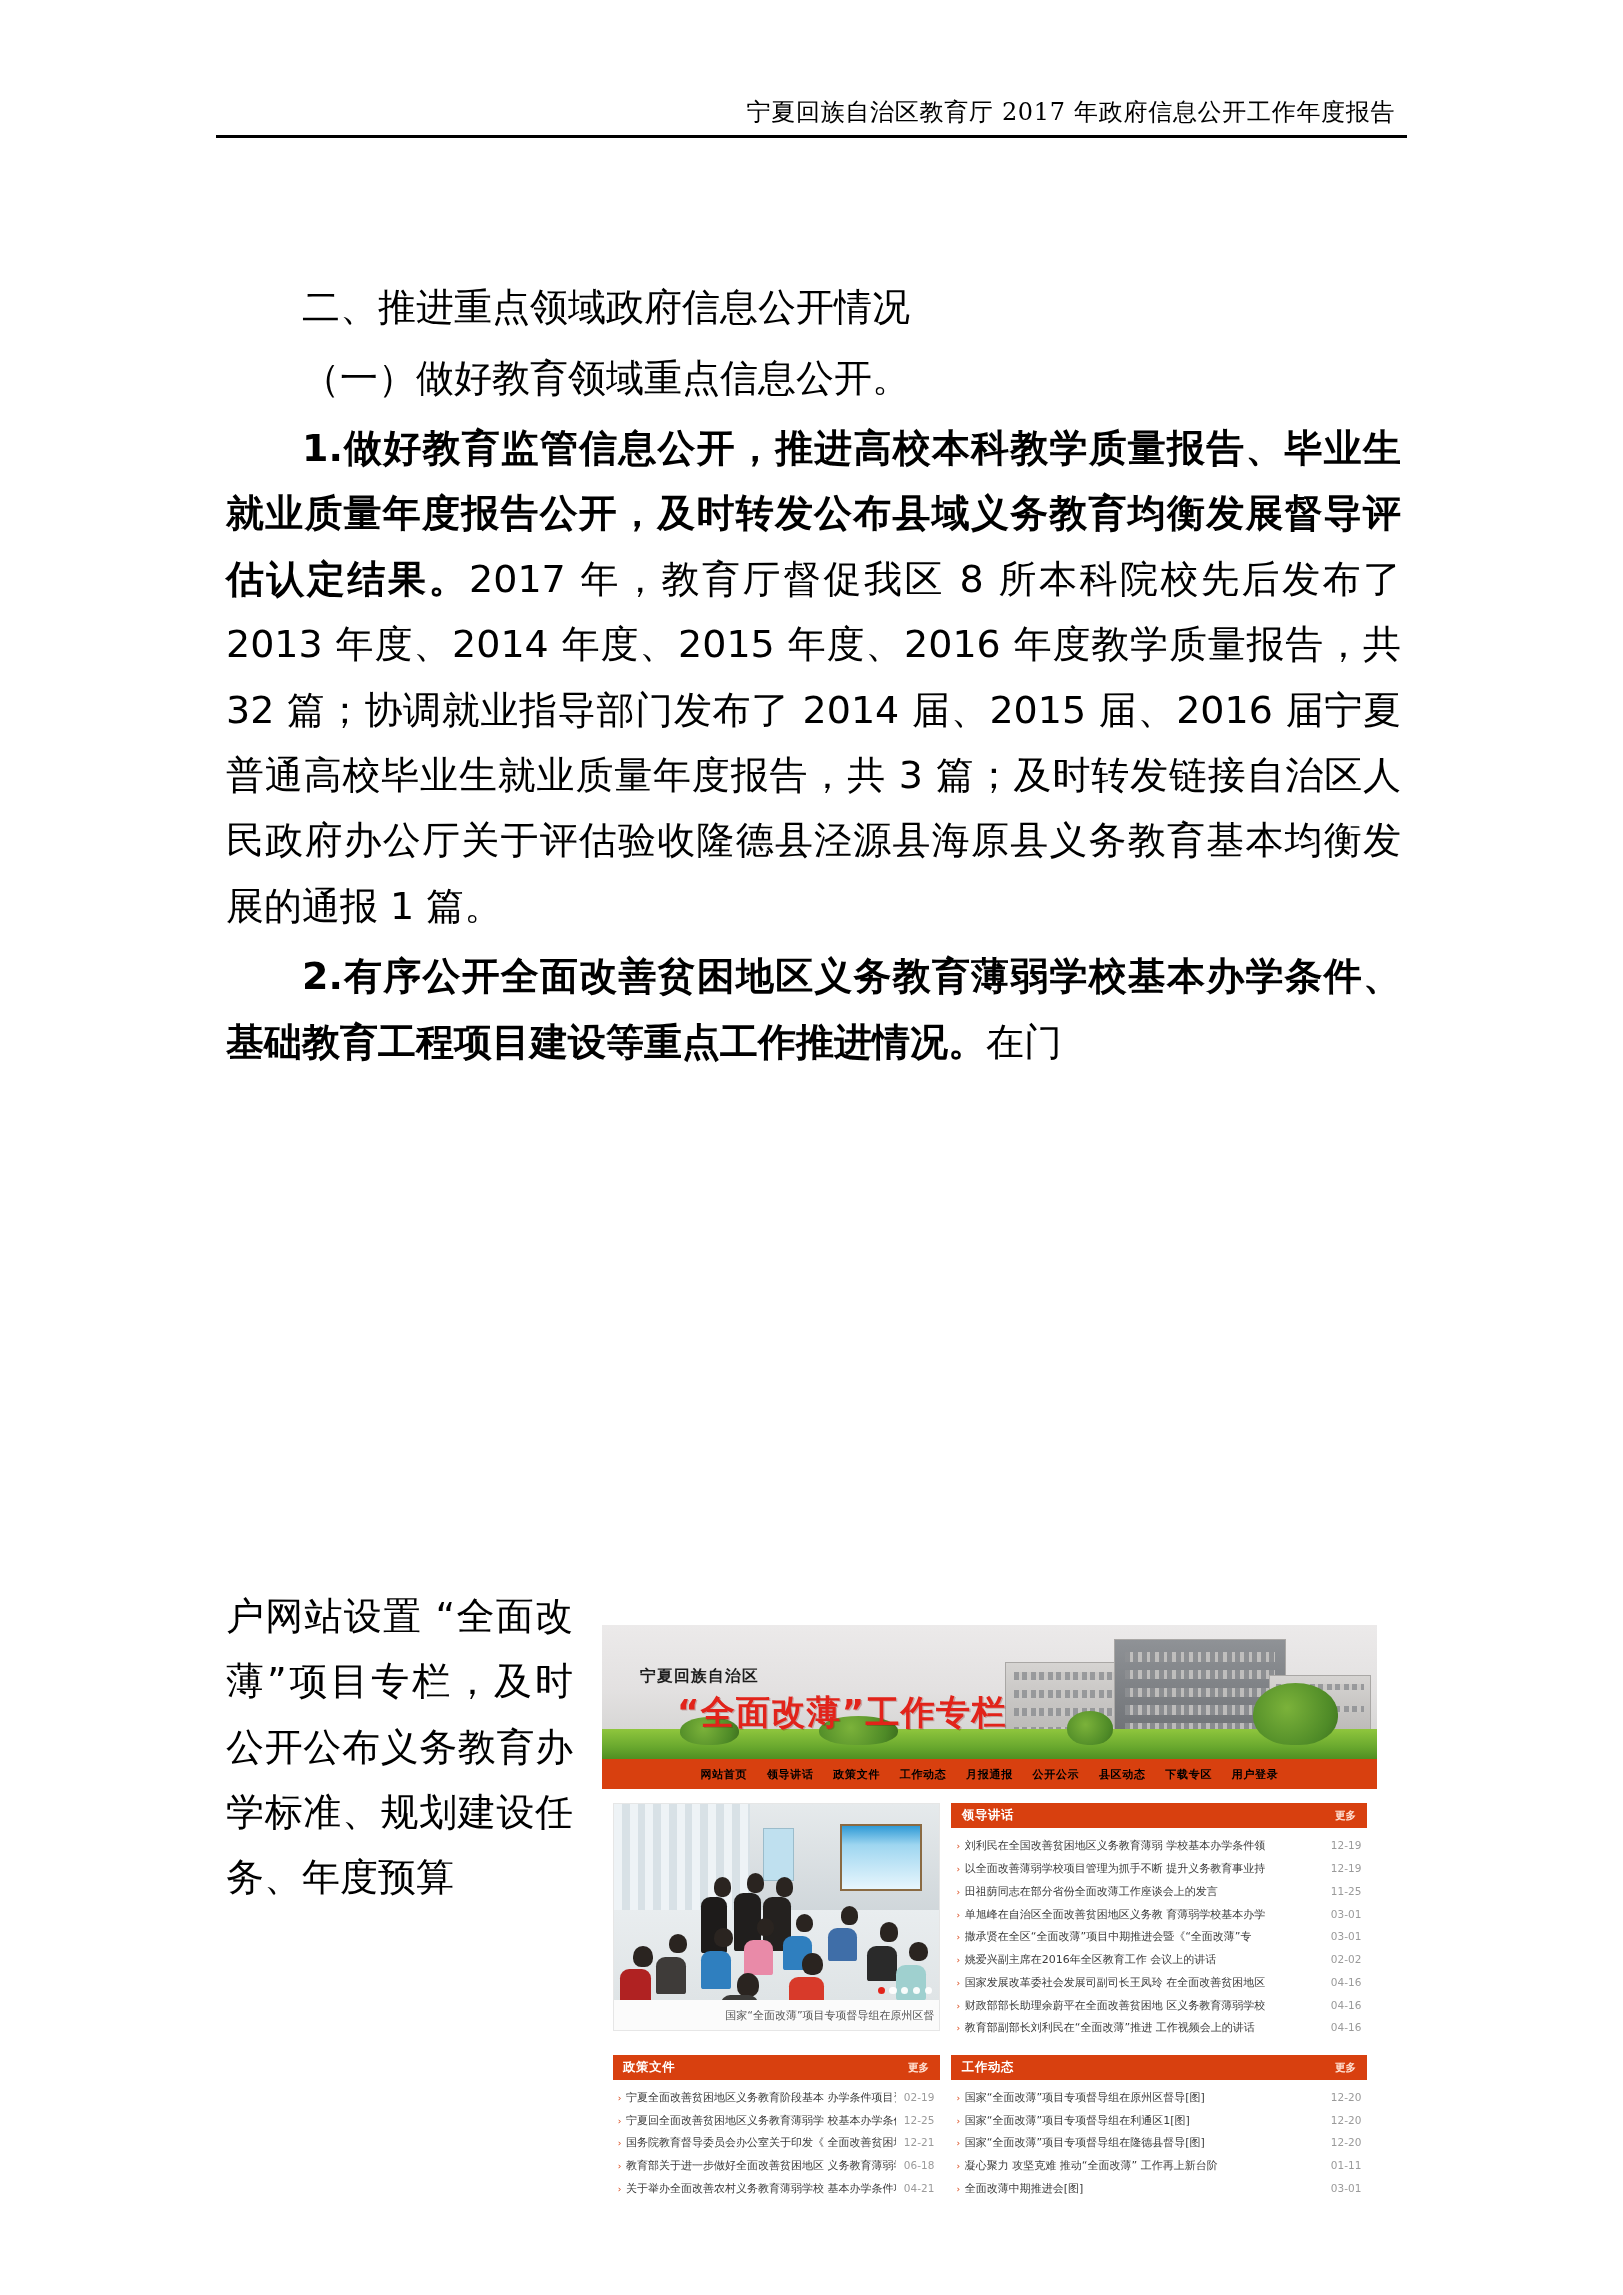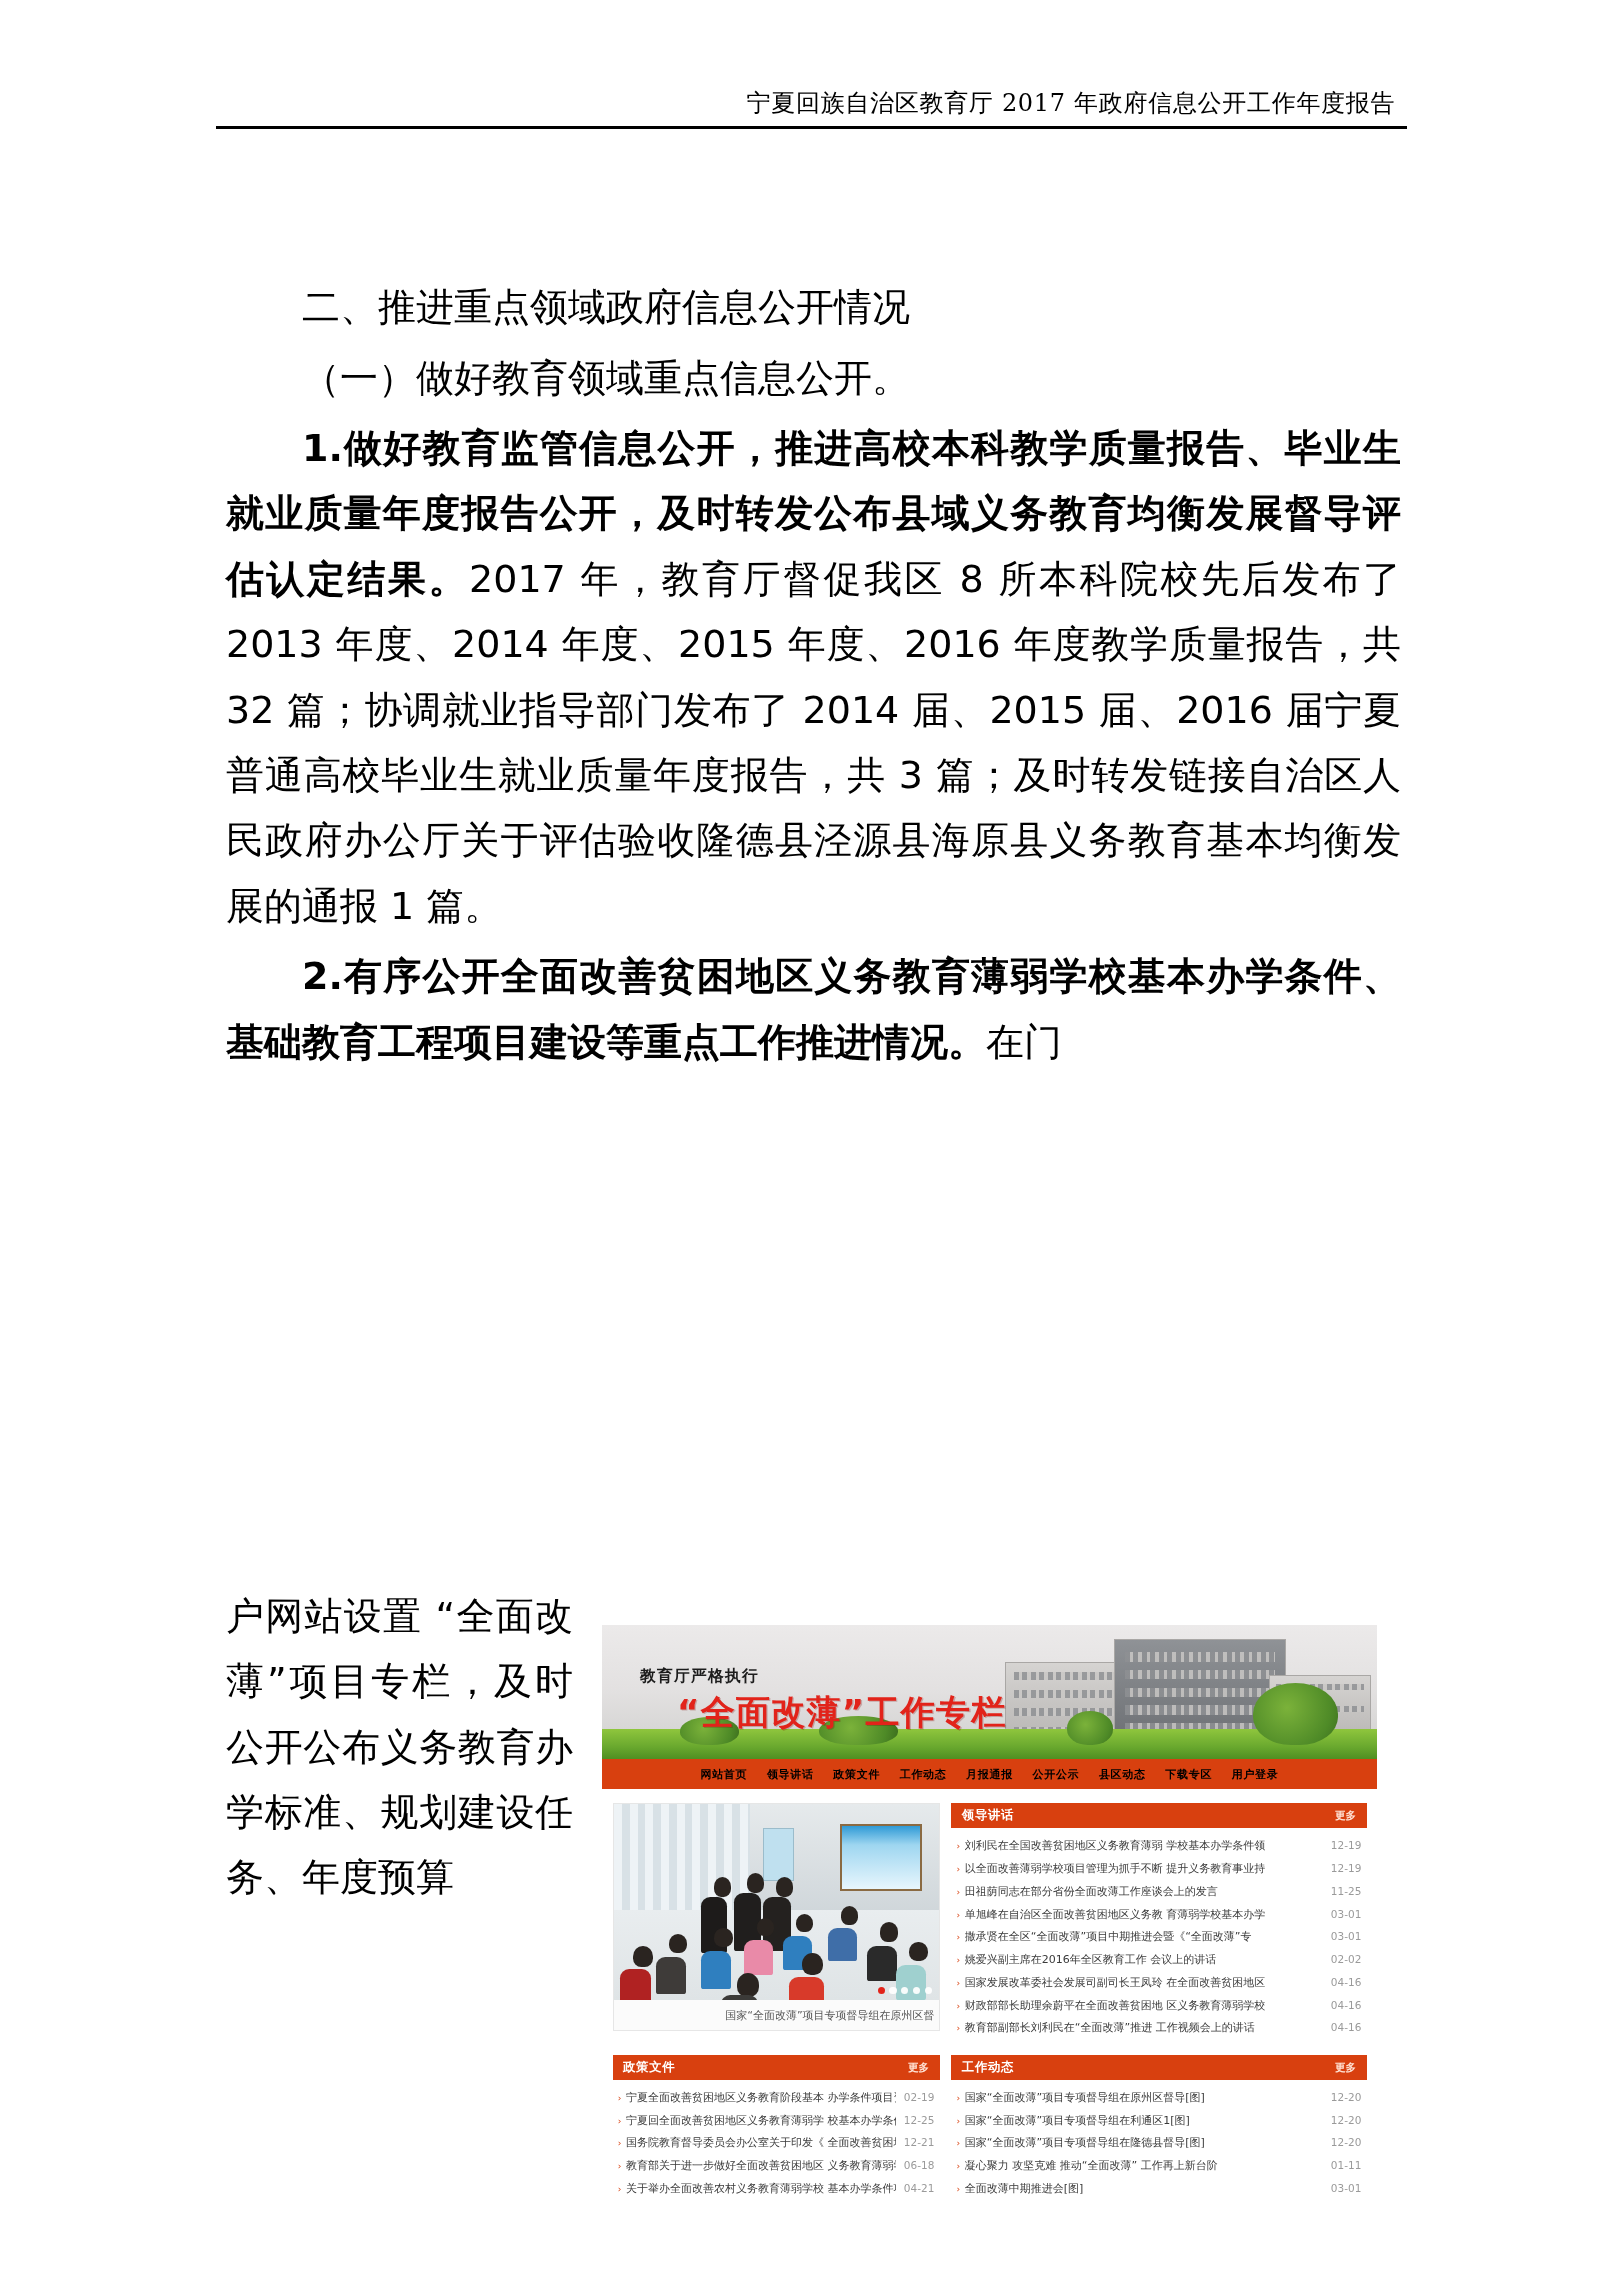--- a/index.html
+++ b/index.html
@@ -15,21 +15,21 @@
     width: 1623px;
     height: 2295px;
     background: #ffffff;
     overflow: hidden;
   }
 
   
   .header-block {
     position: absolute;
     left: 216px;
-    top: 89px;
+    top: 98px;
     width: 1191px;
   }
   .header-text {
     text-align: right;
     font-size: 24px;
     line-height: 1.2;
     color: #000;
     font-family: "DejaVu Serif", "Liberation Serif", serif;
     letter-spacing: 0.7px;
     padding-right: 11.8px;
@@ -337,21 +337,21 @@
               <div class="win-row"></div>
               <div class="win-row"></div>
             </div>
           </div>
         <div class="tree" style="left:84%;width:85px;height:62px;"></div>
         <div class="tree" style="left:60%;width:46px;height:34px;"></div>
         <div class="tree" style="left:10%;width:59px;height:27.5px;"></div>
         <div class="tree" style="left:28%;width:79px;height:29px;"></div>
         <div class="banner-grass"></div>
         <div class="banner-title-wrap">
-          <div class="banner-sub">教育厅严格执行</div>
+          <div class="banner-sub">宁夏回族自治区</div>
           <div class="banner-main">“全面改薄”工作专栏</div>
         </div>
       </div>
 
       <div class="shot-nav">
         <span class="nav-item">网站首页</span>
         <span class="nav-item">领导讲话</span>
         <span class="nav-item">政策文件</span>
         <span class="nav-item">工作动态</span>
         <span class="nav-item">月报通报</span>

